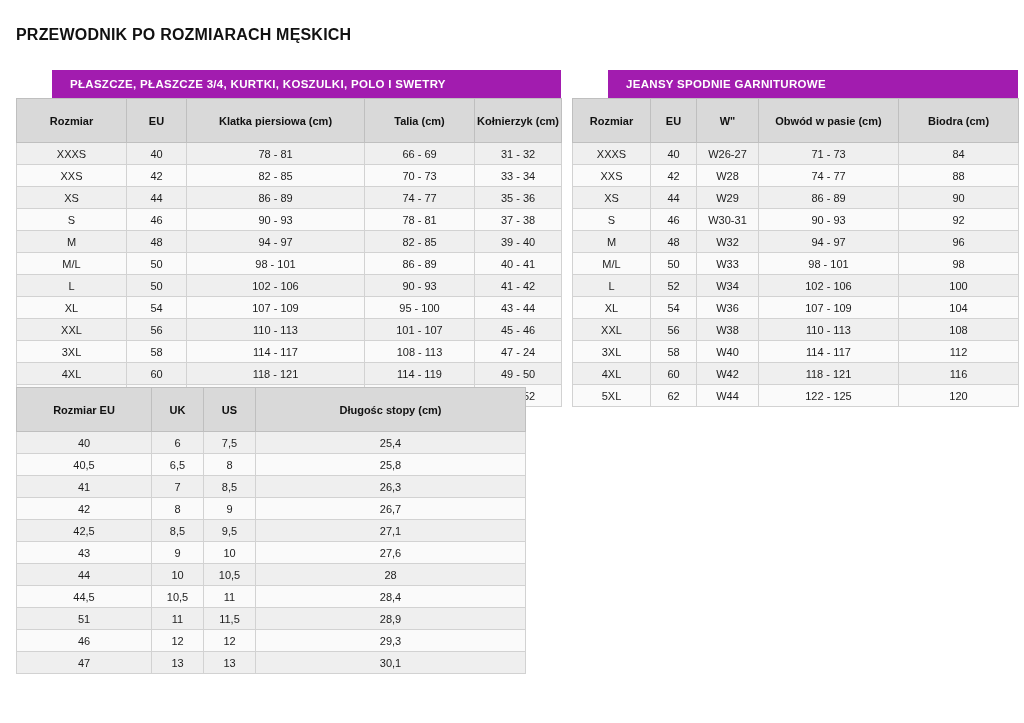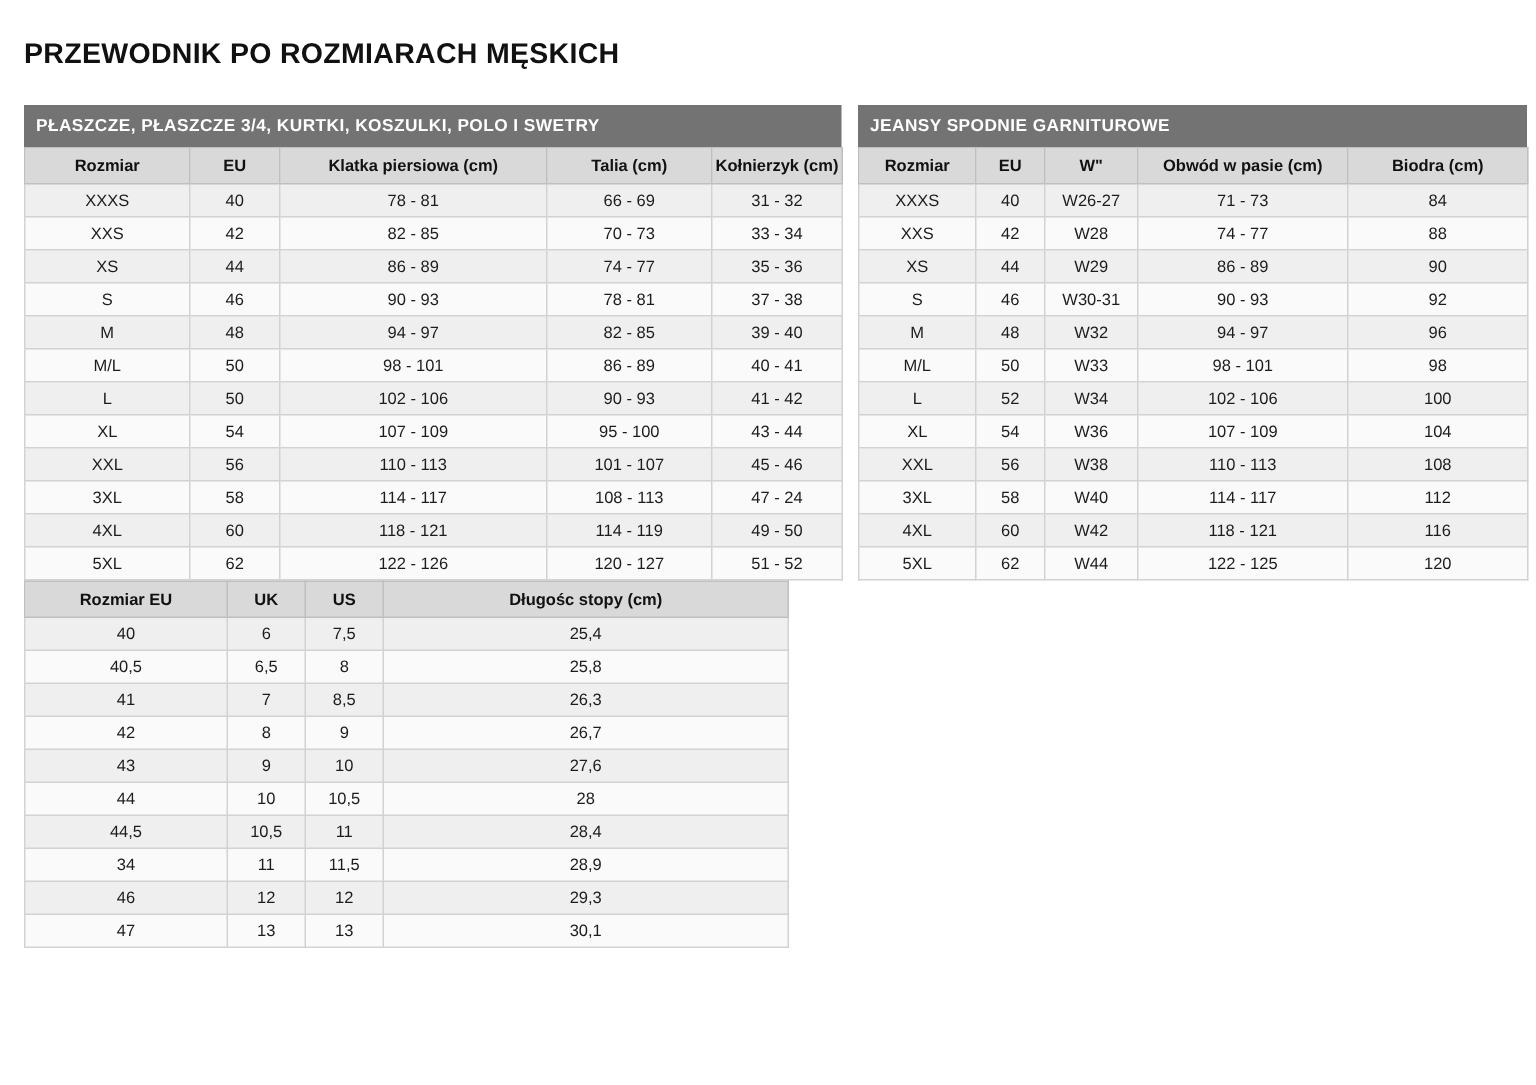--- a/index.html
+++ b/index.html
@@ -12,56 +12,57 @@
     height: 723px;
     font-family: "Liberation Sans", sans-serif;
     color: #1a1a1a;
     position: relative;
     overflow: hidden;
   }
   .page-title {
     position: absolute;
     left: 16px;
     top: 26px;
-    font-size: 19px;
+    font-size: 16px;
     font-weight: bold;
     letter-spacing: 0.2px;
     color: #111;
   }
   .panel {
     position: absolute;
   }
   .panel-header {
-    background: #737373;
+    background: #a21caf;
     color: #ffffff;
     font-size: 11.5px;
     font-weight: bold;
     letter-spacing: 0.3px;
-    padding: 7px 10px 8px 8px;
+    padding: 7px 10px 8px 18px;
     box-sizing: border-box;
     height: 28px;
     line-height: 14px;
     white-space: nowrap;
     overflow: hidden;
+    margin-left: 36px;
   }
   table.size-table {
     border-collapse: collapse;
     width: 100%;
     table-layout: fixed;
     font-size: 11px;
   }
   table.size-table th {
     background: #d9d9d9;
     border: 1px solid #bfbfbf;
     font-weight: bold;
     font-size: 11px;
     height: 21px;
     text-align: center;
     color: #111;
-    padding: 1px 2px;
+    padding: 11px 2px;
   }
   table.size-table td {
     border: 1px solid #d2d2d2;
     height: 19px;
     text-align: center;
     color: #1c1c1c;
     padding: 1px 2px;
     font-size: 11px;
   }
   table.size-table tbody tr:nth-child(odd) td {
@@ -360,39 +361,45 @@
           <td>8,5</td>
           <td>26,3</td>
         </tr>
         <tr>
           <td>42</td>
           <td>8</td>
           <td>9</td>
           <td>26,7</td>
         </tr>
         <tr>
+          <td>42,5</td>
+          <td>8,5</td>
+          <td>9,5</td>
+          <td>27,1</td>
+        </tr>
+        <tr>
           <td>43</td>
           <td>9</td>
           <td>10</td>
           <td>27,6</td>
         </tr>
         <tr>
           <td>44</td>
           <td>10</td>
           <td>10,5</td>
           <td>28</td>
         </tr>
         <tr>
           <td>44,5</td>
           <td>10,5</td>
           <td>11</td>
           <td>28,4</td>
         </tr>
         <tr>
-          <td>34</td>
+          <td>51</td>
           <td>11</td>
           <td>11,5</td>
           <td>28,9</td>
         </tr>
         <tr>
           <td>46</td>
           <td>12</td>
           <td>12</td>
           <td>29,3</td>
         </tr>

